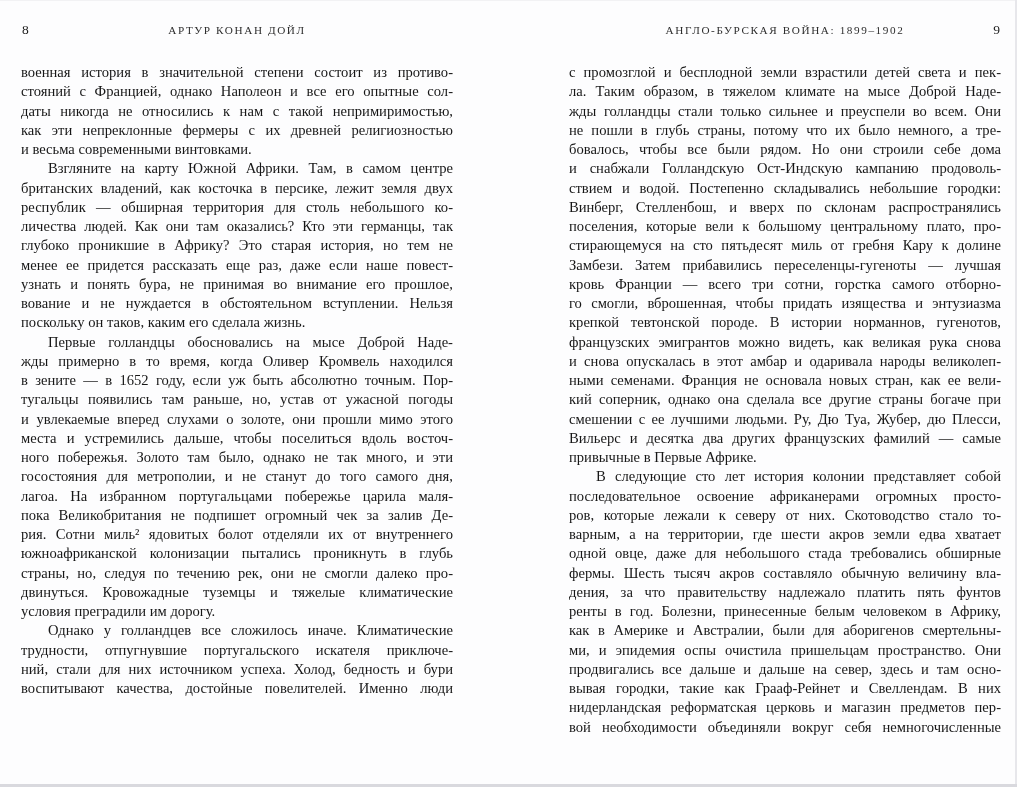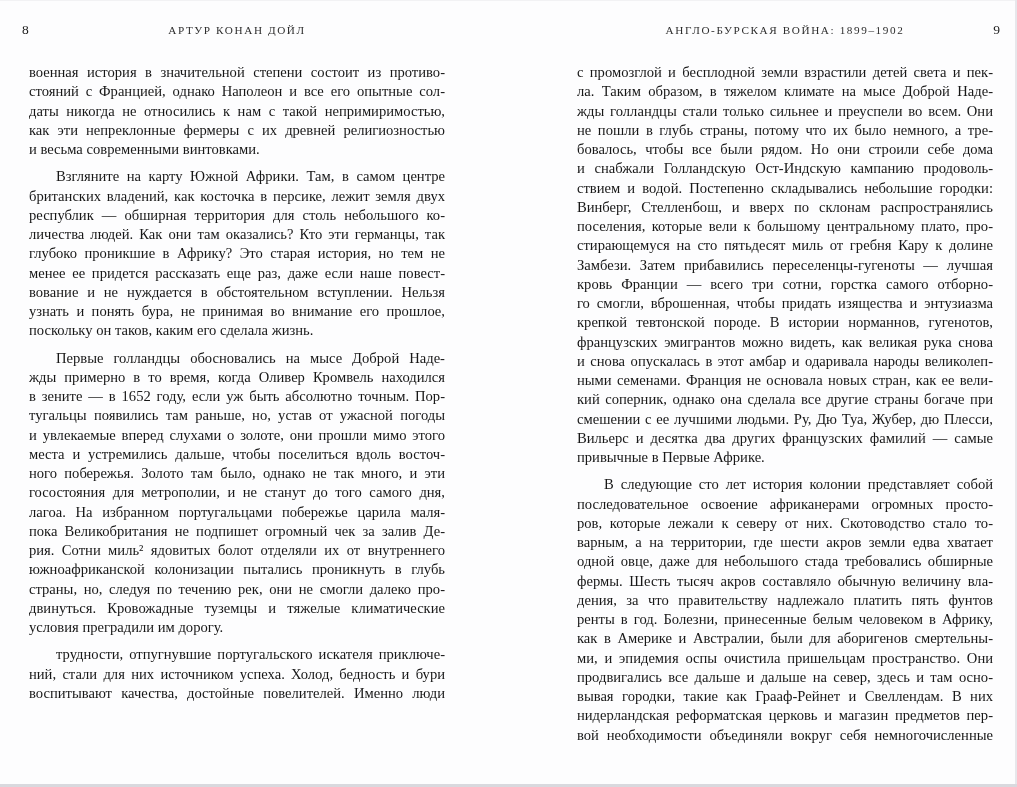--- a/index.html
+++ b/index.html
@@ -40,21 +40,21 @@
     letter-spacing: 0;
     color: #1d1d1d;
   }
   .page.left  .pagenum { left: 1px; }
   .page.right .pagenum { right: 1px; }
   .page-body {
     margin-top: 24px;
     font-size: 14.6px;
     line-height: 19.25px;
   }
-  .para { margin: 8px; }
+  .para { margin: 0; }
   .para.indent .line:first-child { text-indent: 27px; }
   .line {
     text-align: justify;
     text-align-last: justify;
     white-space: normal;
   }
   .line.last {
     text-align-last: left;
   }
 </style>
@@ -76,42 +76,43 @@
           <div class="line">как эти непреклонные фермеры с их древней религиозностью</div>
           <div class="line last">и весьма современными винтовками.</div>
         </div>
         <div class="para indent">
           <div class="line">Взгляните на карту Южной Африки. Там, в самом центре</div>
           <div class="line">британских владений, как косточка в персике, лежит земля двух</div>
           <div class="line">республик — обширная территория для столь небольшого ко-</div>
           <div class="line">личества людей. Как они там оказались? Кто эти германцы, так</div>
           <div class="line">глубоко проникшие в Африку? Это старая история, но тем не</div>
           <div class="line">менее ее придется рассказать еще раз, даже если наше повест-</div>
+          <div class="line">узнать и понять бура, не принимая во внимание его прошлое,</div>
           <div class="line">вование и не нуждается в обстоятельном вступлении. Нельзя</div>
-          <div class="line">узнать и понять бура, не принимая во внимание его прошлое,</div>
           <div class="line last">поскольку он таков, каким его сделала жизнь.</div>
         </div>
         <div class="para indent">
           <div class="line">Первые голландцы обосновались на мысе Доброй Наде-</div>
           <div class="line">жды примерно в то время, когда Оливер Кромвель находился</div>
           <div class="line">в зените — в 1652 году, если уж быть абсолютно точным. Пор-</div>
           <div class="line">тугальцы появились там раньше, но, устав от ужасной погоды</div>
           <div class="line">и увлекаемые вперед слухами о золоте, они прошли мимо этого</div>
           <div class="line">места и устремились дальше, чтобы поселиться вдоль восточ-</div>
           <div class="line">ного побережья. Золото там было, однако не так много, и эти</div>
           <div class="line">госостояния для метрополии, и не станут до того самого дня,</div>
           <div class="line">лагоа. На избранном португальцами побережье царила маля-</div>
           <div class="line">пока Великобритания не подпишет огромный чек за залив Де-</div>
           <div class="line">рия. Сотни миль² ядовитых болот отделяли их от внутреннего</div>
           <div class="line">южноафриканской колонизации пытались проникнуть в глубь</div>
           <div class="line">страны, но, следуя по течению рек, они не смогли далеко про-</div>
           <div class="line">двинуться. Кровожадные туземцы и тяжелые климатические</div>
           <div class="line last">условия преградили им дорогу.</div>
         </div>
         <div class="para indent">
+          <div class="line">Однако у голландцев все сложилось иначе. Климатические</div>
           <div class="line">трудности, отпугнувшие португальского искателя приключе-</div>
           <div class="line">ний, стали для них источником успеха. Холод, бедность и бури</div>
           <div class="line">воспитывают качества, достойные повелителей. Именно люди</div>
         </div>
       </div>
   </section>
 
   <section class="page right">
     <header class="running-header">
       <span class="head-title">АНГЛО-БУРСКАЯ ВОЙНА: 1899–1902</span>

